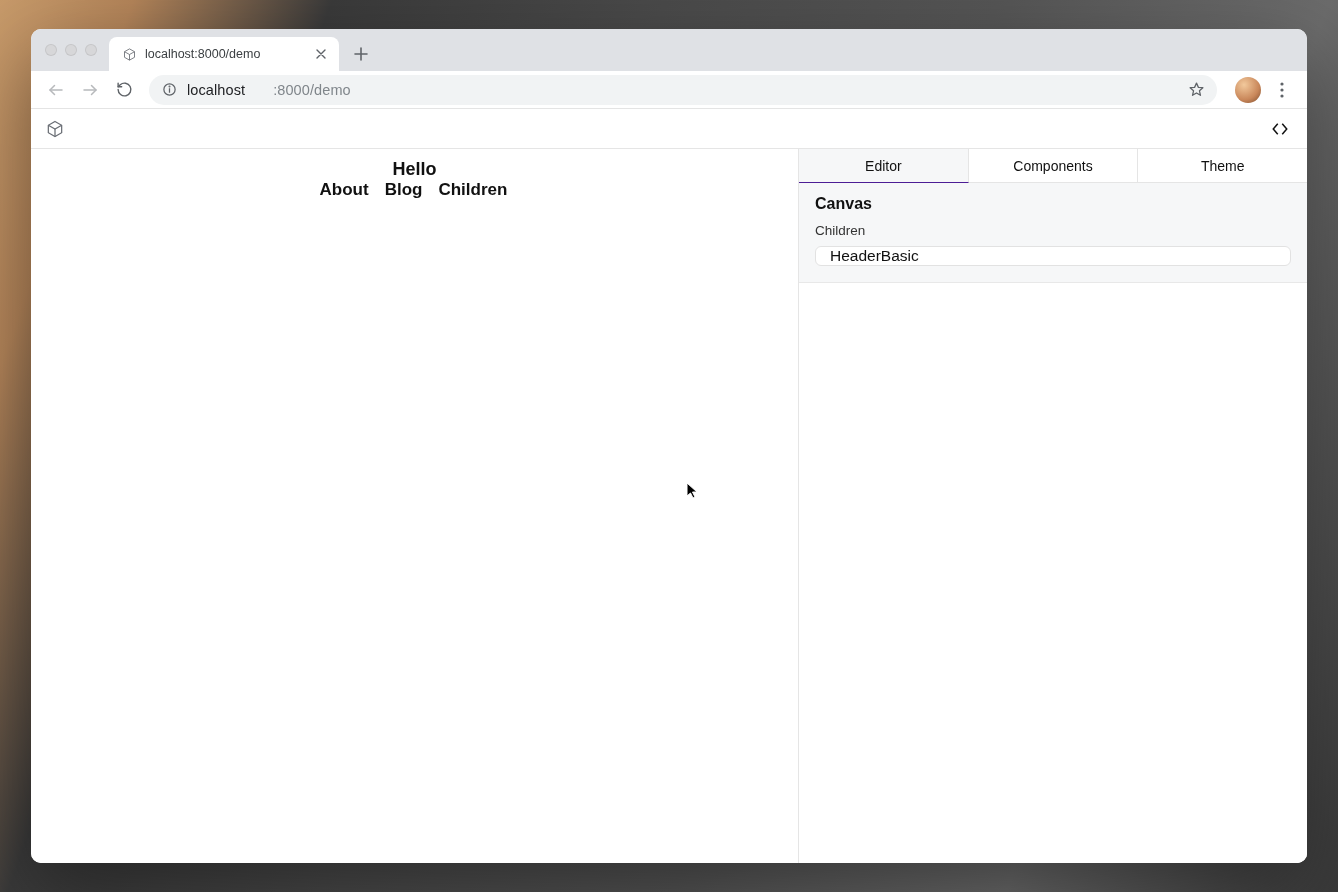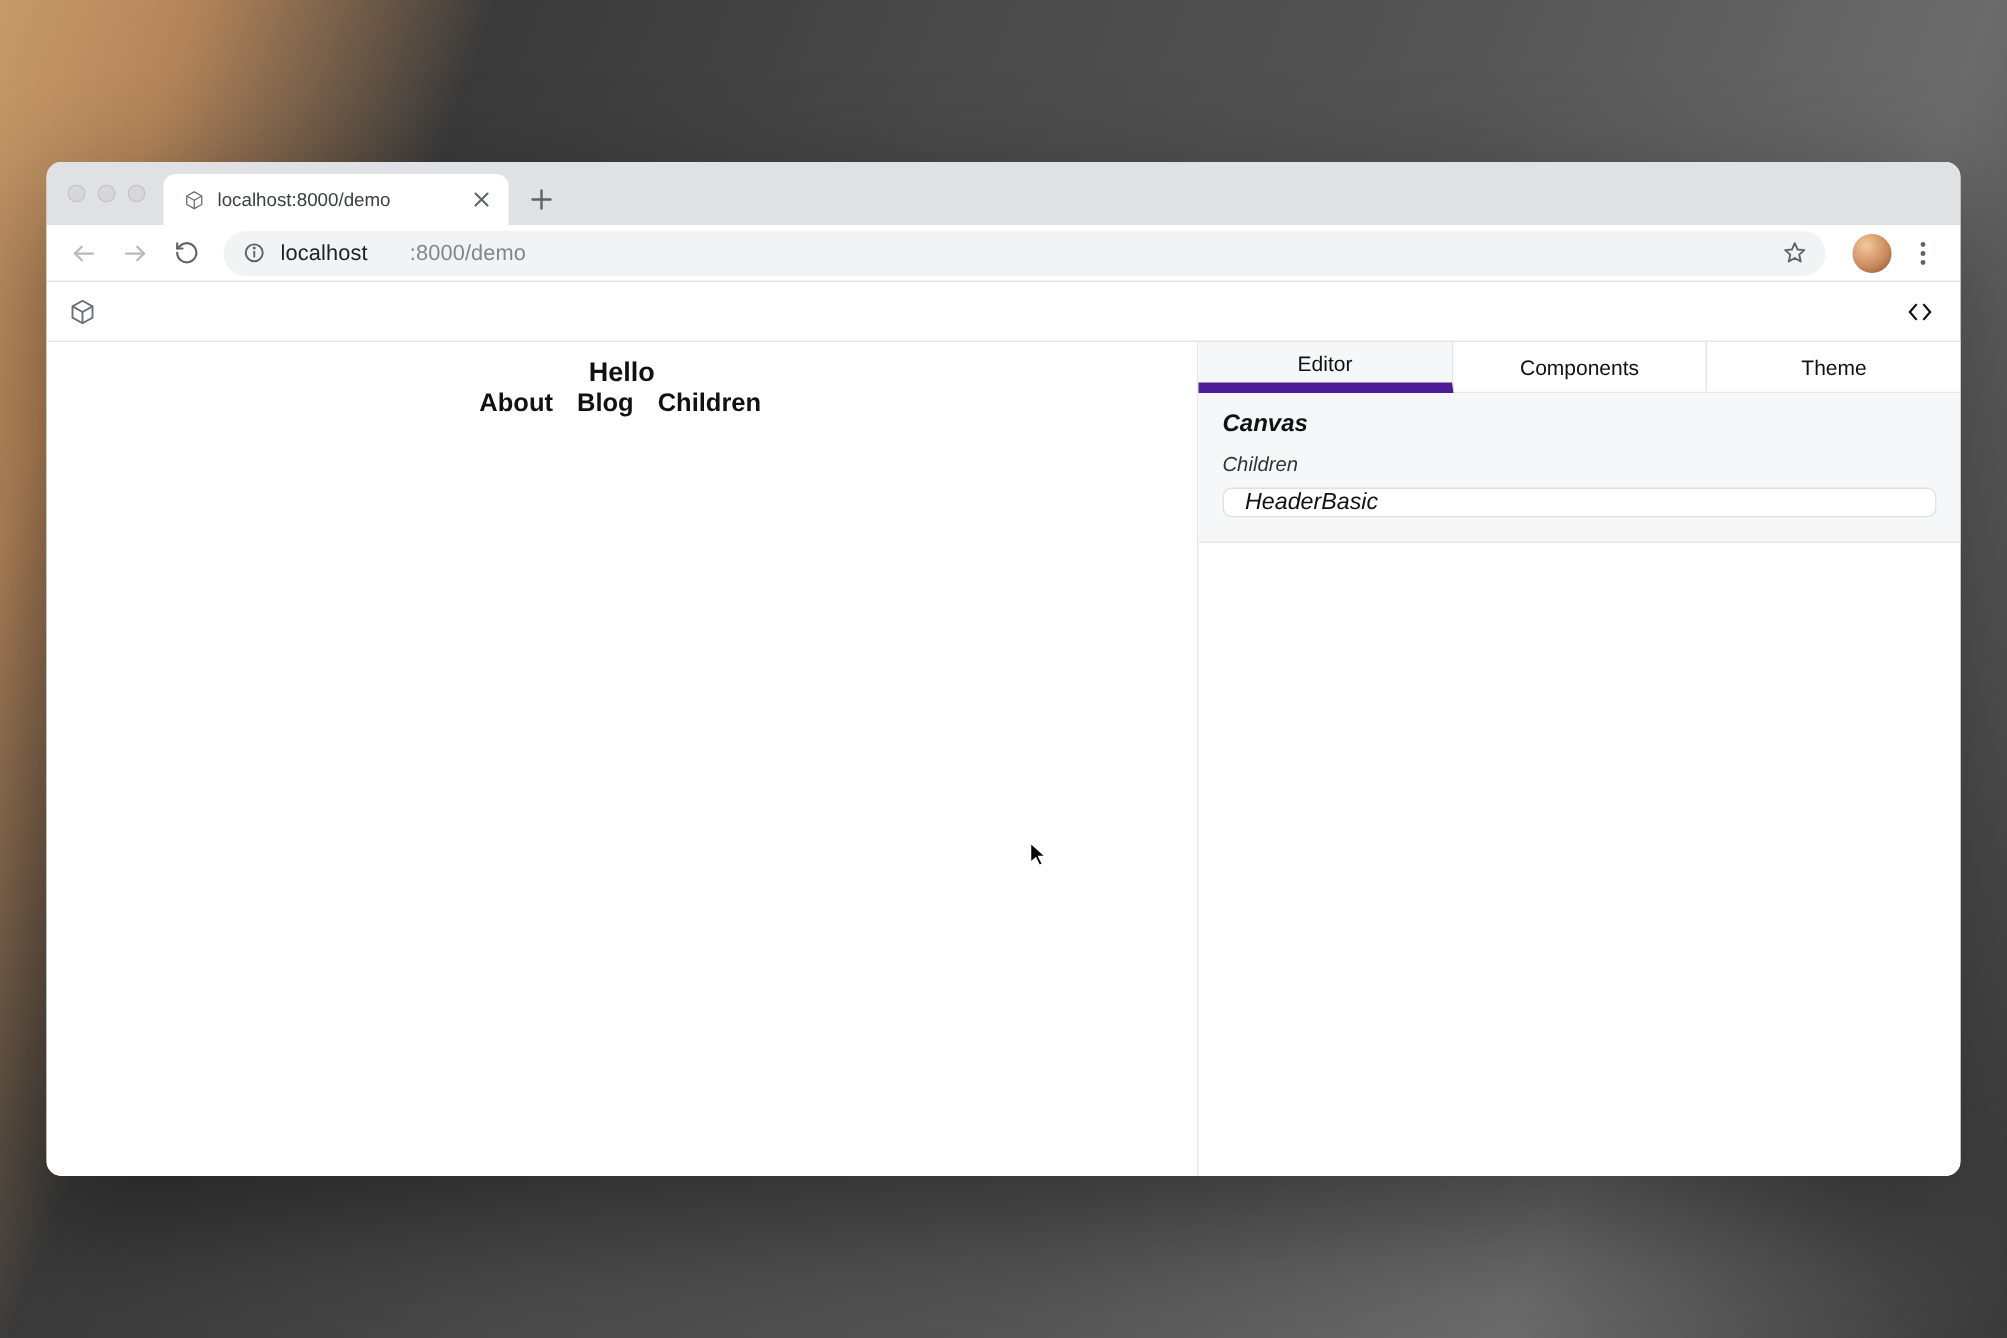--- a/index.html
+++ b/index.html
@@ -2,21 +2,21 @@
 <html><head>
 <meta charset="utf-8">
 <style>
   * { box-sizing: border-box; margin: 0; padding: 0; }
   html, body { width: 1338px; height: 892px; font-family: -apple-system, BlinkMacSystemFont, "Segoe UI", Helvetica, Arial, sans-serif; overflow: hidden; }
   body {
     background: linear-gradient(110deg, #c79a6a 0%, #b38459 8%, #3a3a3a 20%, #4a4a4a 40%, #555 60%, #6b6b6b 80%, #3a3a3a 100%);
     display: flex; align-items: center; justify-content: center;
   }
   .browser-window {
-    width: 1276px; height: 676px; background: #fff; border-radius: 10px;
+    width: 1276px; height: 834px; background: #fff; border-radius: 10px;
     box-shadow: 0 30px 80px rgba(0,0,0,0.4); overflow: hidden; display: flex; flex-direction: column;
     position: relative;
   }
   
   .tab-strip { height: 42px; background: #dfe1e5; display: flex; align-items: flex-end; padding-left: 10px; }
   .traffic-lights { display: flex; gap: 8px; align-items: center; height: 100%; padding: 0 6px 0 4px; }
   .traffic-light { width: 12px; height: 12px; border-radius: 50%; background: #d7d7d9; border: 0.5px solid rgba(0,0,0,0.08); }
   .tab {
     height: 34px; background: #fff; border-radius: 8px 8px 0 0; display: flex; align-items: center;
     padding: 0 10px 0 12px; gap: 8px; min-width: 230px; position: relative; margin-left: 6px;
@@ -48,22 +48,22 @@
   .canvas-pane { flex:1; border-right:1px solid #e5e5e5; display:flex; flex-direction:column;}
   .preview-header { display:flex; align-items:center; justify-content:space-between; padding: 10px 10px 0 8px; flex-direction: column; }
   .preview-brand { font-size:18px; font-weight:700; color:#111; padding-left:2px;}
   .preview-nav { display:flex; gap:16px; }
   .preview-nav a { font-size:17px; font-weight:700; color:#111; text-decoration:none; cursor:pointer;}
   
   .side-panel { width:508px; display:flex; flex-direction:column; background:#fff;}
   .panel-tabs { display:flex; height:34px; border-bottom:1px solid #e5e5e5;}
   .panel-tab { flex:1; display:flex; align-items:center; justify-content:center; font-size:14px; color:#111; cursor:pointer; background:#fff; border-right:1px solid #e5e5e5;}
   .panel-tab:last-child { border-right:none; }
-  .panel-tab.active { background:#f6f7f8; border-bottom:7px solid #4c1d95; margin-bottom:-1px;}
-  .panel-section { background:#f6f7f8; border-bottom:1px solid #e8e8e8; padding: 8px 16px 16px 16px; font-style: italic;}
+  .panel-tab.active { background:#f6f7f8; border-bottom:1px solid #4c1d95; margin-bottom:-1px;}
+  .panel-section { background:#f6f7f8; border-bottom:1px solid #e8e8e8; padding: 8px 16px 16px 16px;}
   .section-title { font-size:16px; font-weight:600; color:#111; padding:4px 0 10px 0;}
   .children-label { font-size:13.5px; color:#333; padding-bottom:8px;}
   .child-item { background:#fff; border:1px solid #e2e2e2; border-radius:6px; padding:0 14px; font-size:15.5px; color:#111; cursor:pointer;}
   .cursor-pointer { position:absolute; left:655px; top:453px; width:12px; height:18px; pointer-events:none;}
 </style>
 </head>
 <body>
 
 <div class="browser-window">
 

